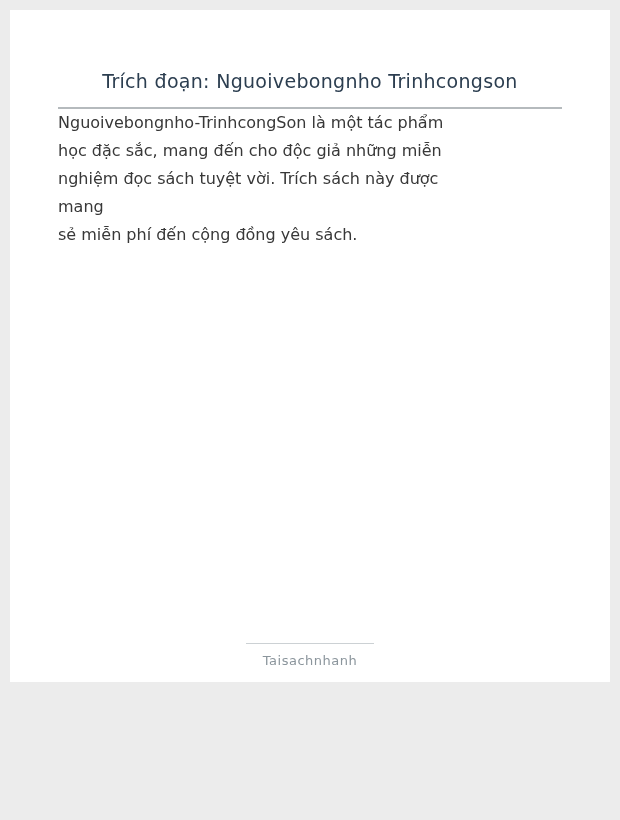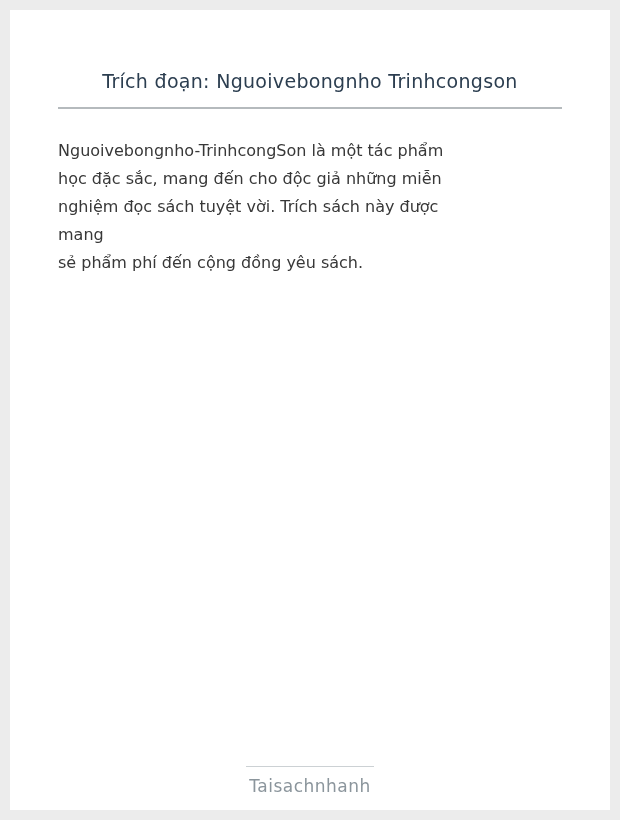--- a/index.html
+++ b/index.html
@@ -16,21 +16,21 @@
     width: 620px;
     height: 820px;
     background: var(--background);
     font-family: "DejaVu Sans", "Liberation Sans", sans-serif;
   }
   .card {
     position: absolute;
     left: 10px;
     top: 10px;
     width: 600px;
-    height: 800px;
+    height: 672px;
     background: var(--card);
     padding: 0 48px;
     display: flex;
     flex-direction: column;
   }
   .page-title {
     margin-top: 60px;
     font-size: 19px;
     font-weight: normal;
     text-align: center;
@@ -38,53 +38,52 @@
     letter-spacing: 0.3px;
     white-space: nowrap;
   }
   .title-rule {
     border: none;
     border-top: 2px solid var(--rule);
     width: 100%;
     margin-top: 15px;
   }
   .body-text {
-    margin-top: 28px;
     font-size: 16px;
     line-height: 28px;
     color: var(--body);
   }
   .body-line { white-space: nowrap; }
   .footer {
     margin-top: auto;
     text-align: center;
     padding-bottom: 14px;
   }
   .footer-rule {
     border: none;
     border-top: 1px solid var(--footer_rule);
     width: 128px;
     margin: 0 auto 9px auto;
   }
   .footer-brand {
-    font-size: 17px;
+    font-size: 13px;
     color: var(--footer_text);
     letter-spacing: 0.5px;
   }
 </style>
 </head>
 <body>
 
 <div class="card">
   <h1 class="page-title">Trích đoạn: Nguoivebongnho Trinhcongson</h1>
   <hr class="title-rule">
   <div class="body-text">
     <div class="body-line">Nguoivebongnho-TrinhcongSon là một tác phẩm</div>
     <div class="body-line">học đặc sắc, mang đến cho độc giả những miễn</div>
     <div class="body-line">nghiệm đọc sách tuyệt vời. Trích sách này được</div>
     <div class="body-line">mang</div>
-    <div class="body-line">sẻ phẩm phí đến cộng đồng yêu sách.</div>
+    <div class="body-line">sẻ miễn phí đến cộng đồng yêu sách.</div>
   </div>
   <div class="footer">
     <hr class="footer-rule">
     <div class="footer-brand">Taisachnhanh</div>
   </div>
 </div>
 
 </body></html>

